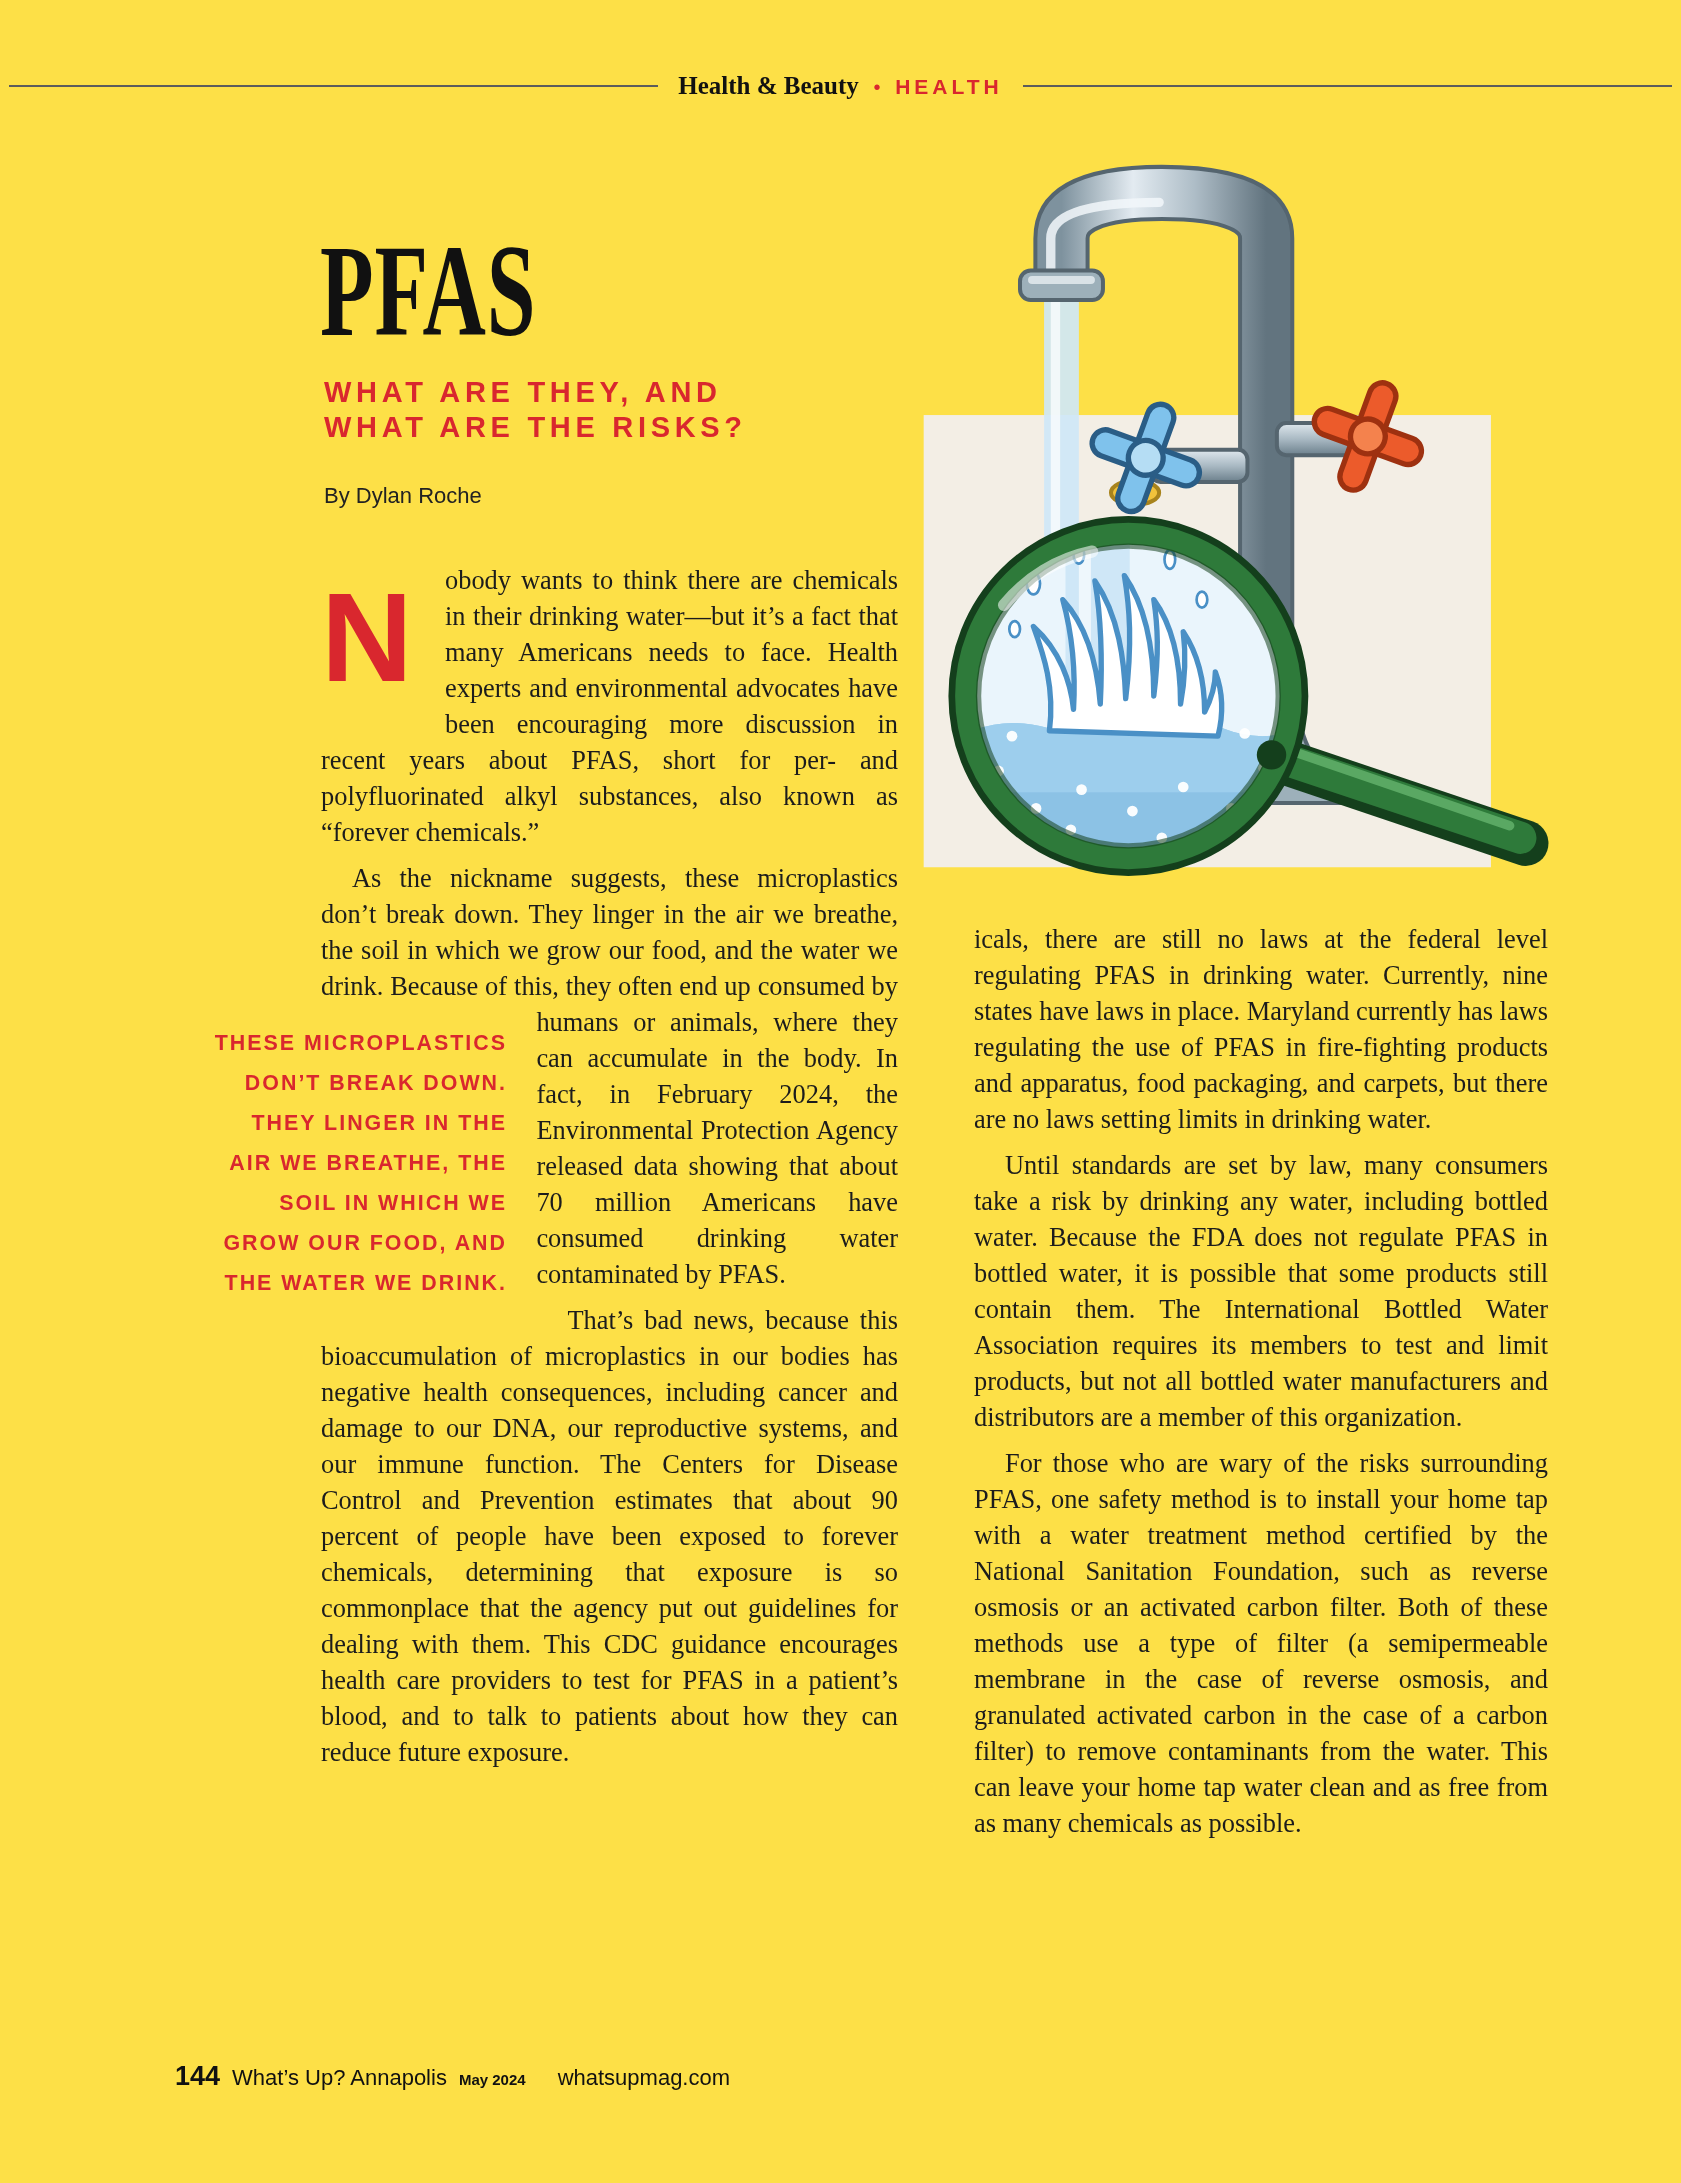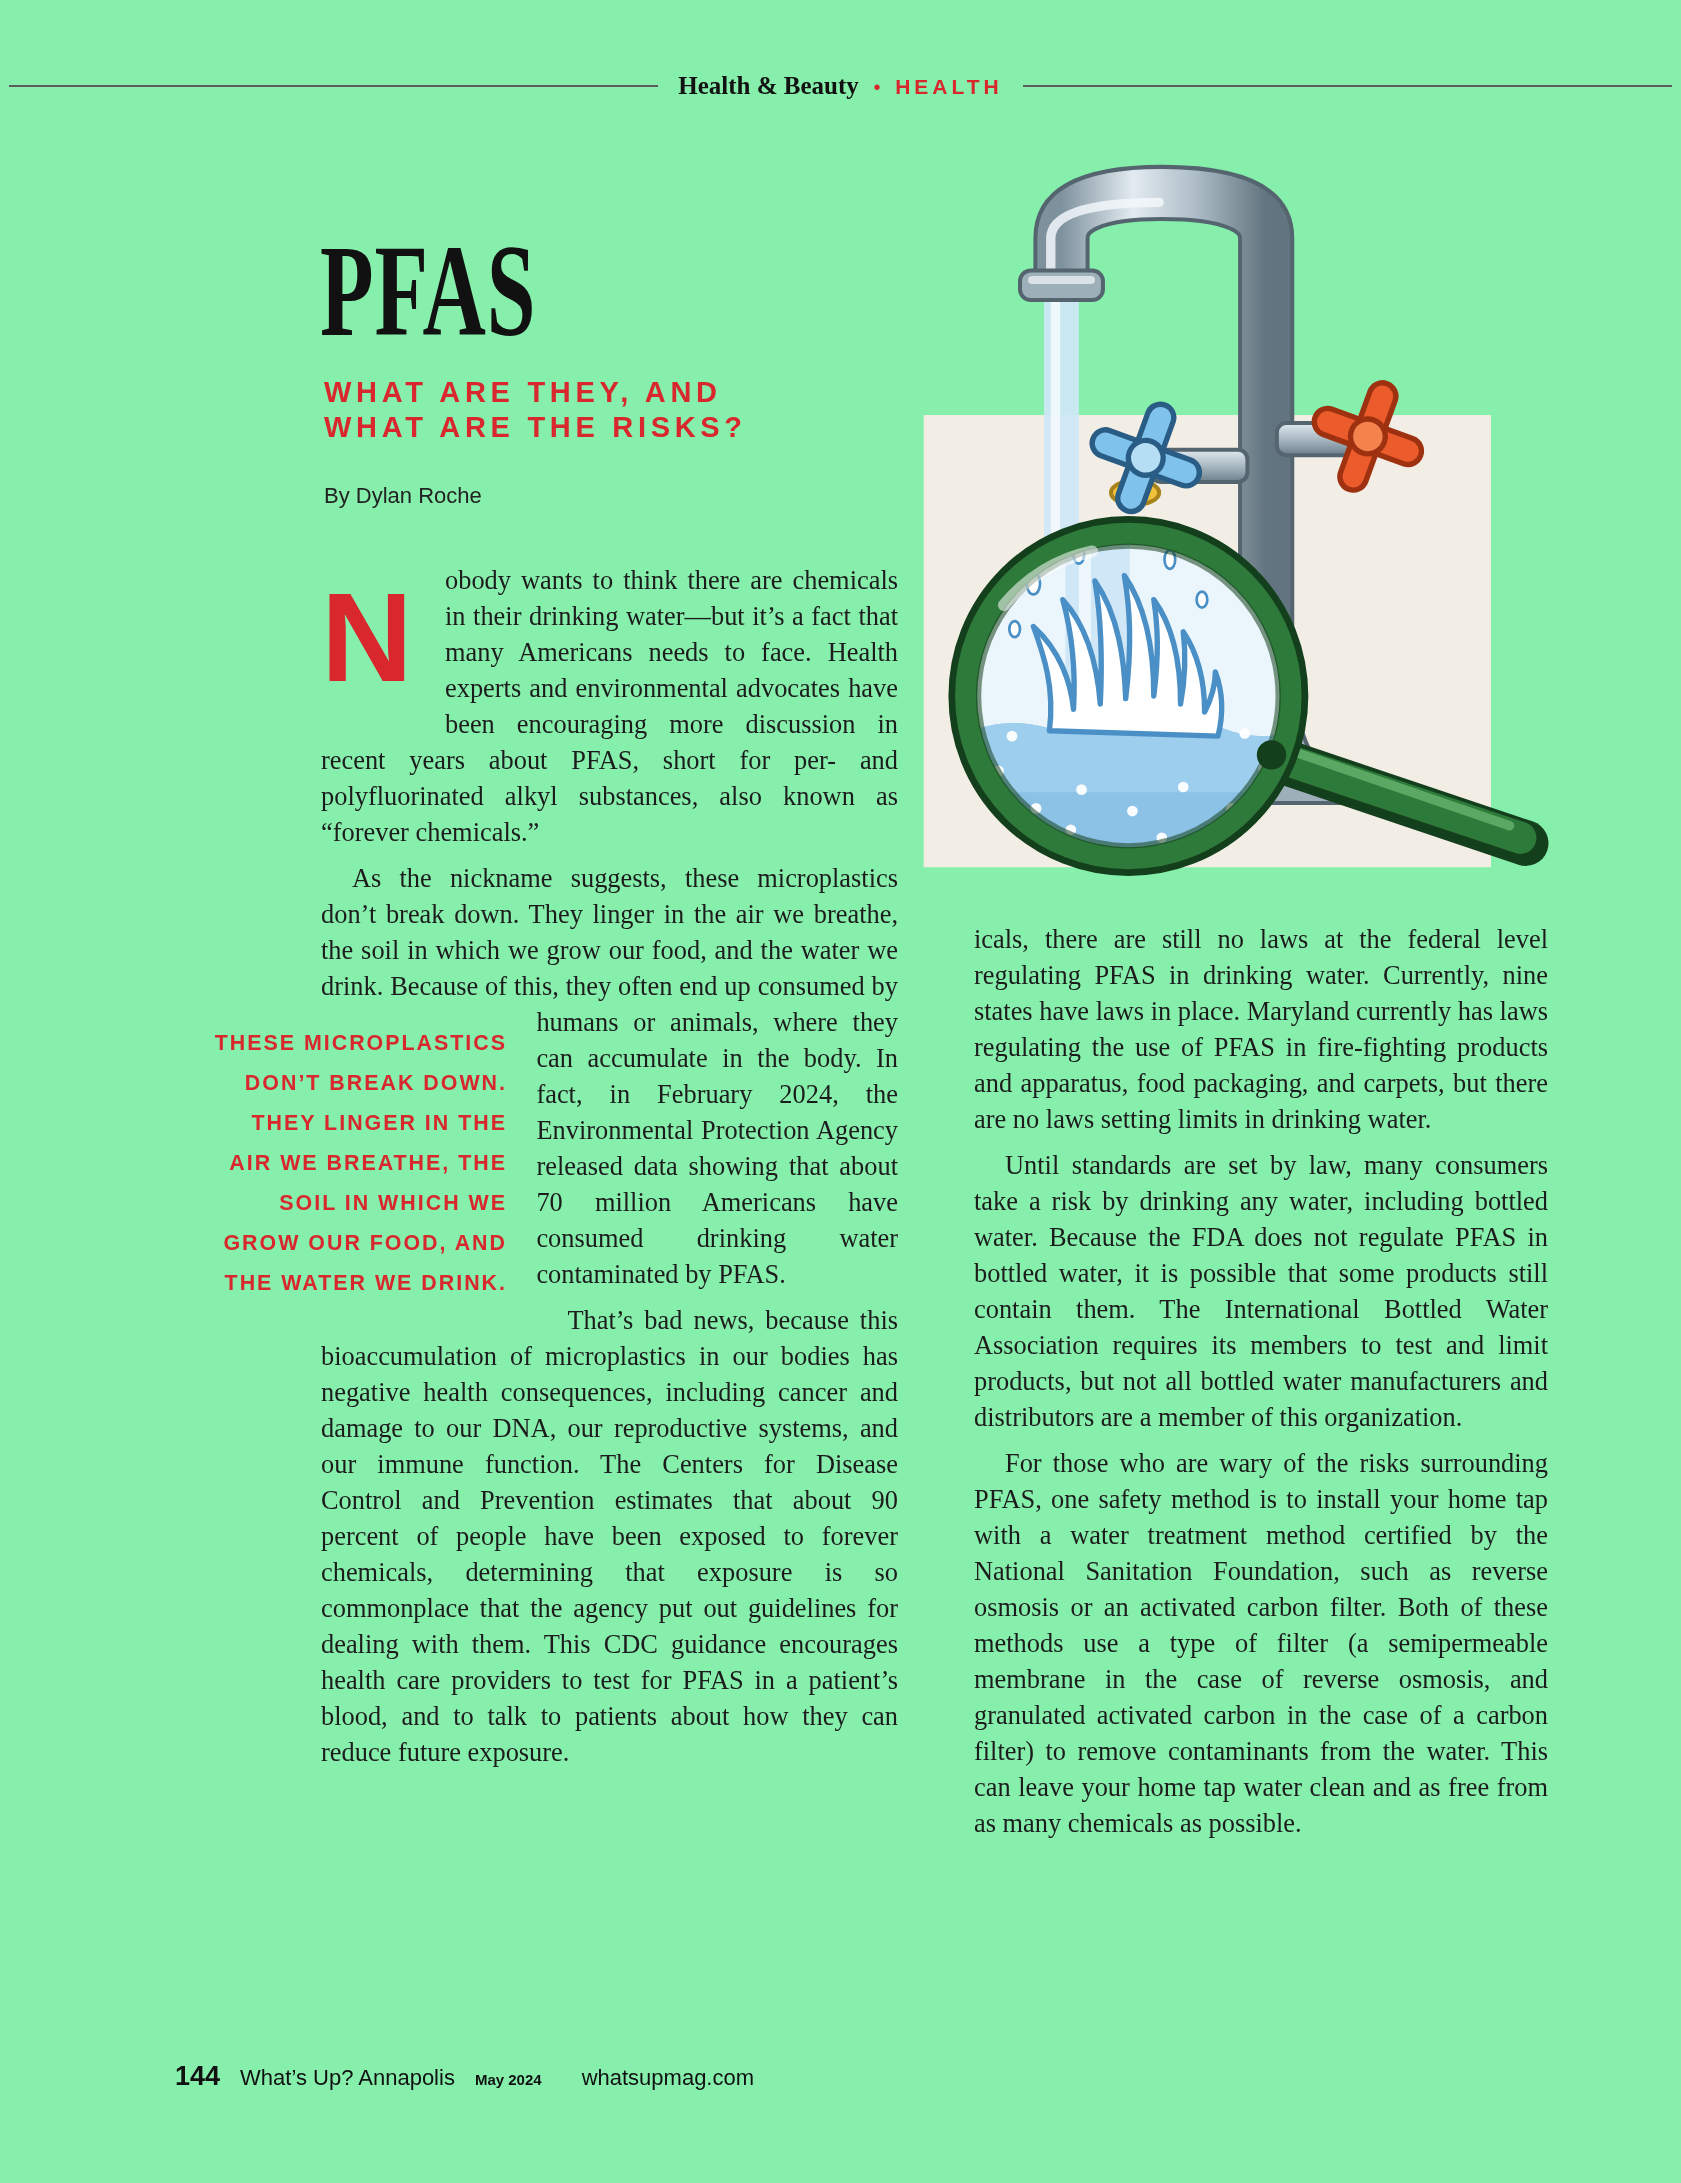--- a/index.html
+++ b/index.html
@@ -1,17 +1,17 @@
 <!DOCTYPE html>
 <html style="--accent: #d9272e; --green: #2e7a3a;font-size:10.7px"><head>
 <meta charset="utf-8">
 <style>
   html,body{margin:0;padding:0;background:#ffffff;}
   .page{
-    position:relative;width:1681px;height:2183px;background:#86efac;
+    position:relative;width:1681px;height:2183px;background:#fde047;
     font-family:"Liberation Serif", serif;color:#1c1c1c;overflow:hidden;
   }
   :root{
     --accent:#d9272e;
     --green:#2e7a3a;
   }
   
   .masthead{
     position:absolute;left:0;right:0;top:67px;height:37px;
     display:flex;align-items:center;gap:20px;padding:0 9.4px;box-sizing:border-box;
@@ -53,21 +53,21 @@
     float:left;width:335px;margin:19px 29.4px 12px -149px;
     font-family:"Liberation Sans",sans-serif;font-weight:bold;font-size:21.4px;
     letter-spacing:2px;line-height:40px;color:var(--accent);
     text-align:right;white-space:pre-line;
   }
   
   .illustration{position:absolute;left:921px;top:158px;width:685px;height:779px;}
   .illustration svg{width:100%;height:100%;display:block;}
   
   .footer{
-    position:absolute;left:175px;top:2061px;display:flex;align-items:baseline;gap:20px;
+    position:absolute;left:175px;top:2061px;display:flex;align-items:baseline;gap:12px;
     font-family:"Liberation Sans",sans-serif;color:#111;
   }
   .f-pageno{font-weight:bold;font-size:27px;}
   .f-mag{font-size:22px;}
   .f-issue{font-weight:bold;font-size:15px;}
   .f-site{font-size:22px;margin-left:20px;}
 </style>
 </head>
 <body>
 

